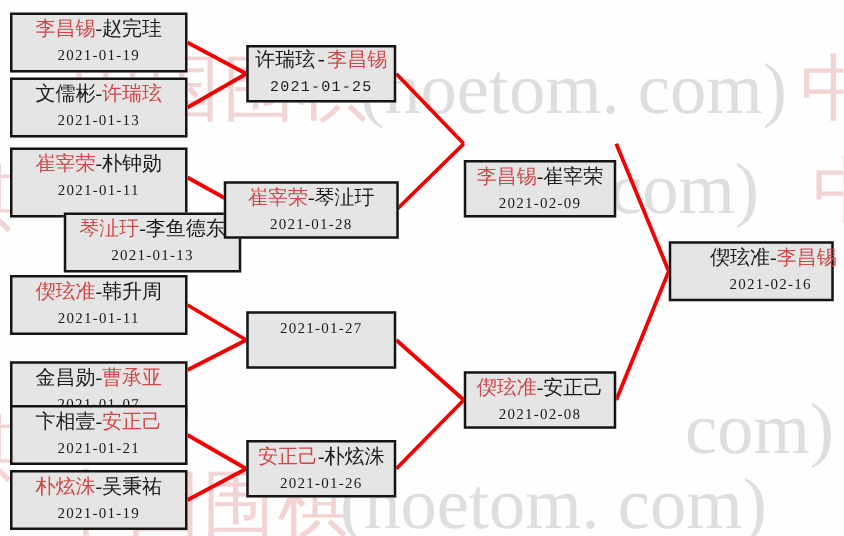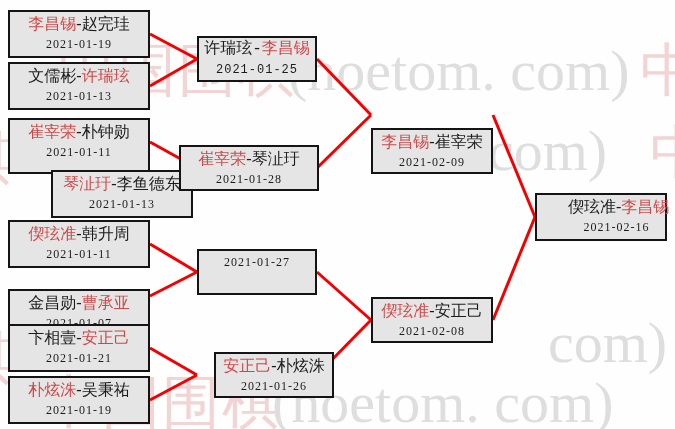--- a/index.html
+++ b/index.html
@@ -88,21 +88,21 @@
         <div class="names"><span>许瑞玹</span><span>-</span><span class="win">李昌锡</span></div>
         <div class="date">2021-01-25</div>
       </div>
       <div class="match" style="left: 179px; top: 145px; width: 140px; height: 46px;">
         <div class="names"><span class="win">崔宰荣</span><span>-</span><span>琴沚玗</span></div>
         <div class="date">2021-01-28</div>
       </div>
       <div class="match" style="left: 197px; top: 249px; width: 120px; height: 46px;">
         <div class="date">2021-01-27</div>
       </div>
-      <div class="match" style="left: 197px; top: 352px; width: 120px; height: 46px; margin-left: 17px;">
+      <div class="match" style="left: 197px; top: 352px; width: 120px; height: 46px;">
         <div class="names"><span class="win">安正己</span><span>-</span><span>朴炫洙</span></div>
         <div class="date">2021-01-26</div>
       </div>
       <div class="match" style="left: 371px; top: 92px; width: 122px; height: 46px; margin-top: 36px;">
         <div class="names"><span class="win">李昌锡</span><span>-</span><span>崔宰荣</span></div>
         <div class="date">2021-02-09</div>
       </div>
       <div class="match" style="left: 371px; top: 297px; width: 122px; height: 46px;">
         <div class="names"><span class="win">偰玹准</span><span>-</span><span>安正己</span></div>
         <div class="date">2021-02-08</div>

